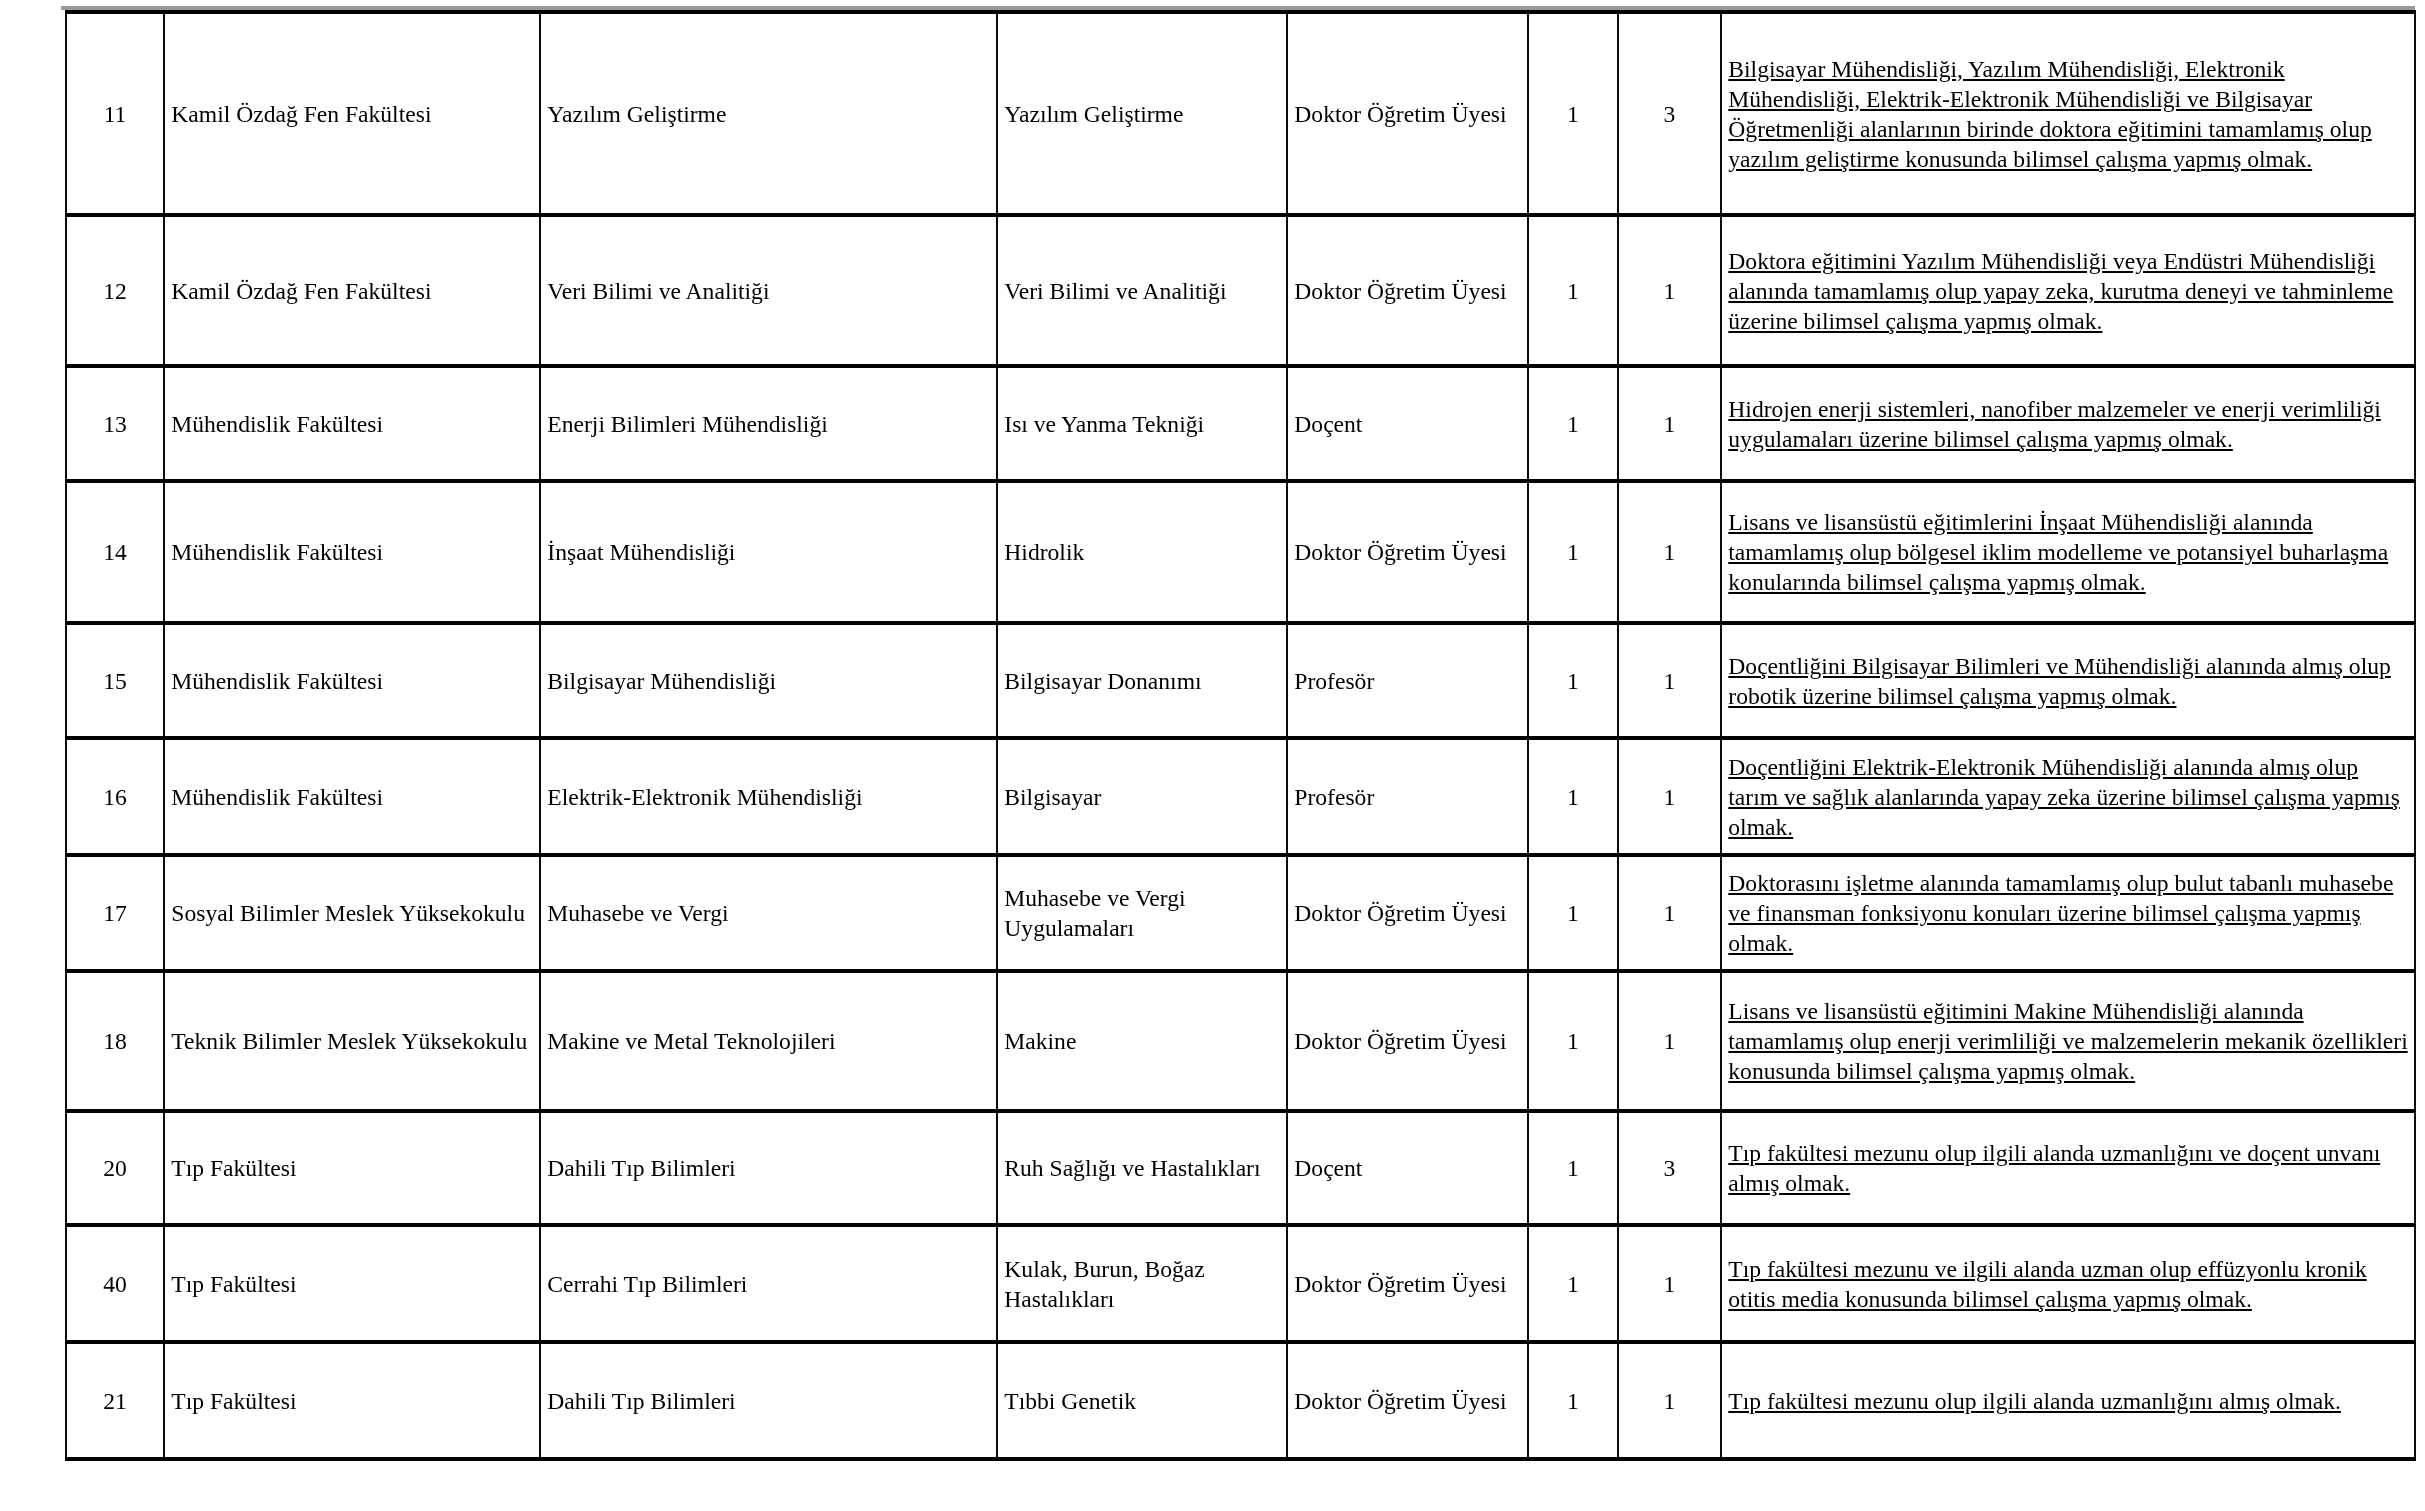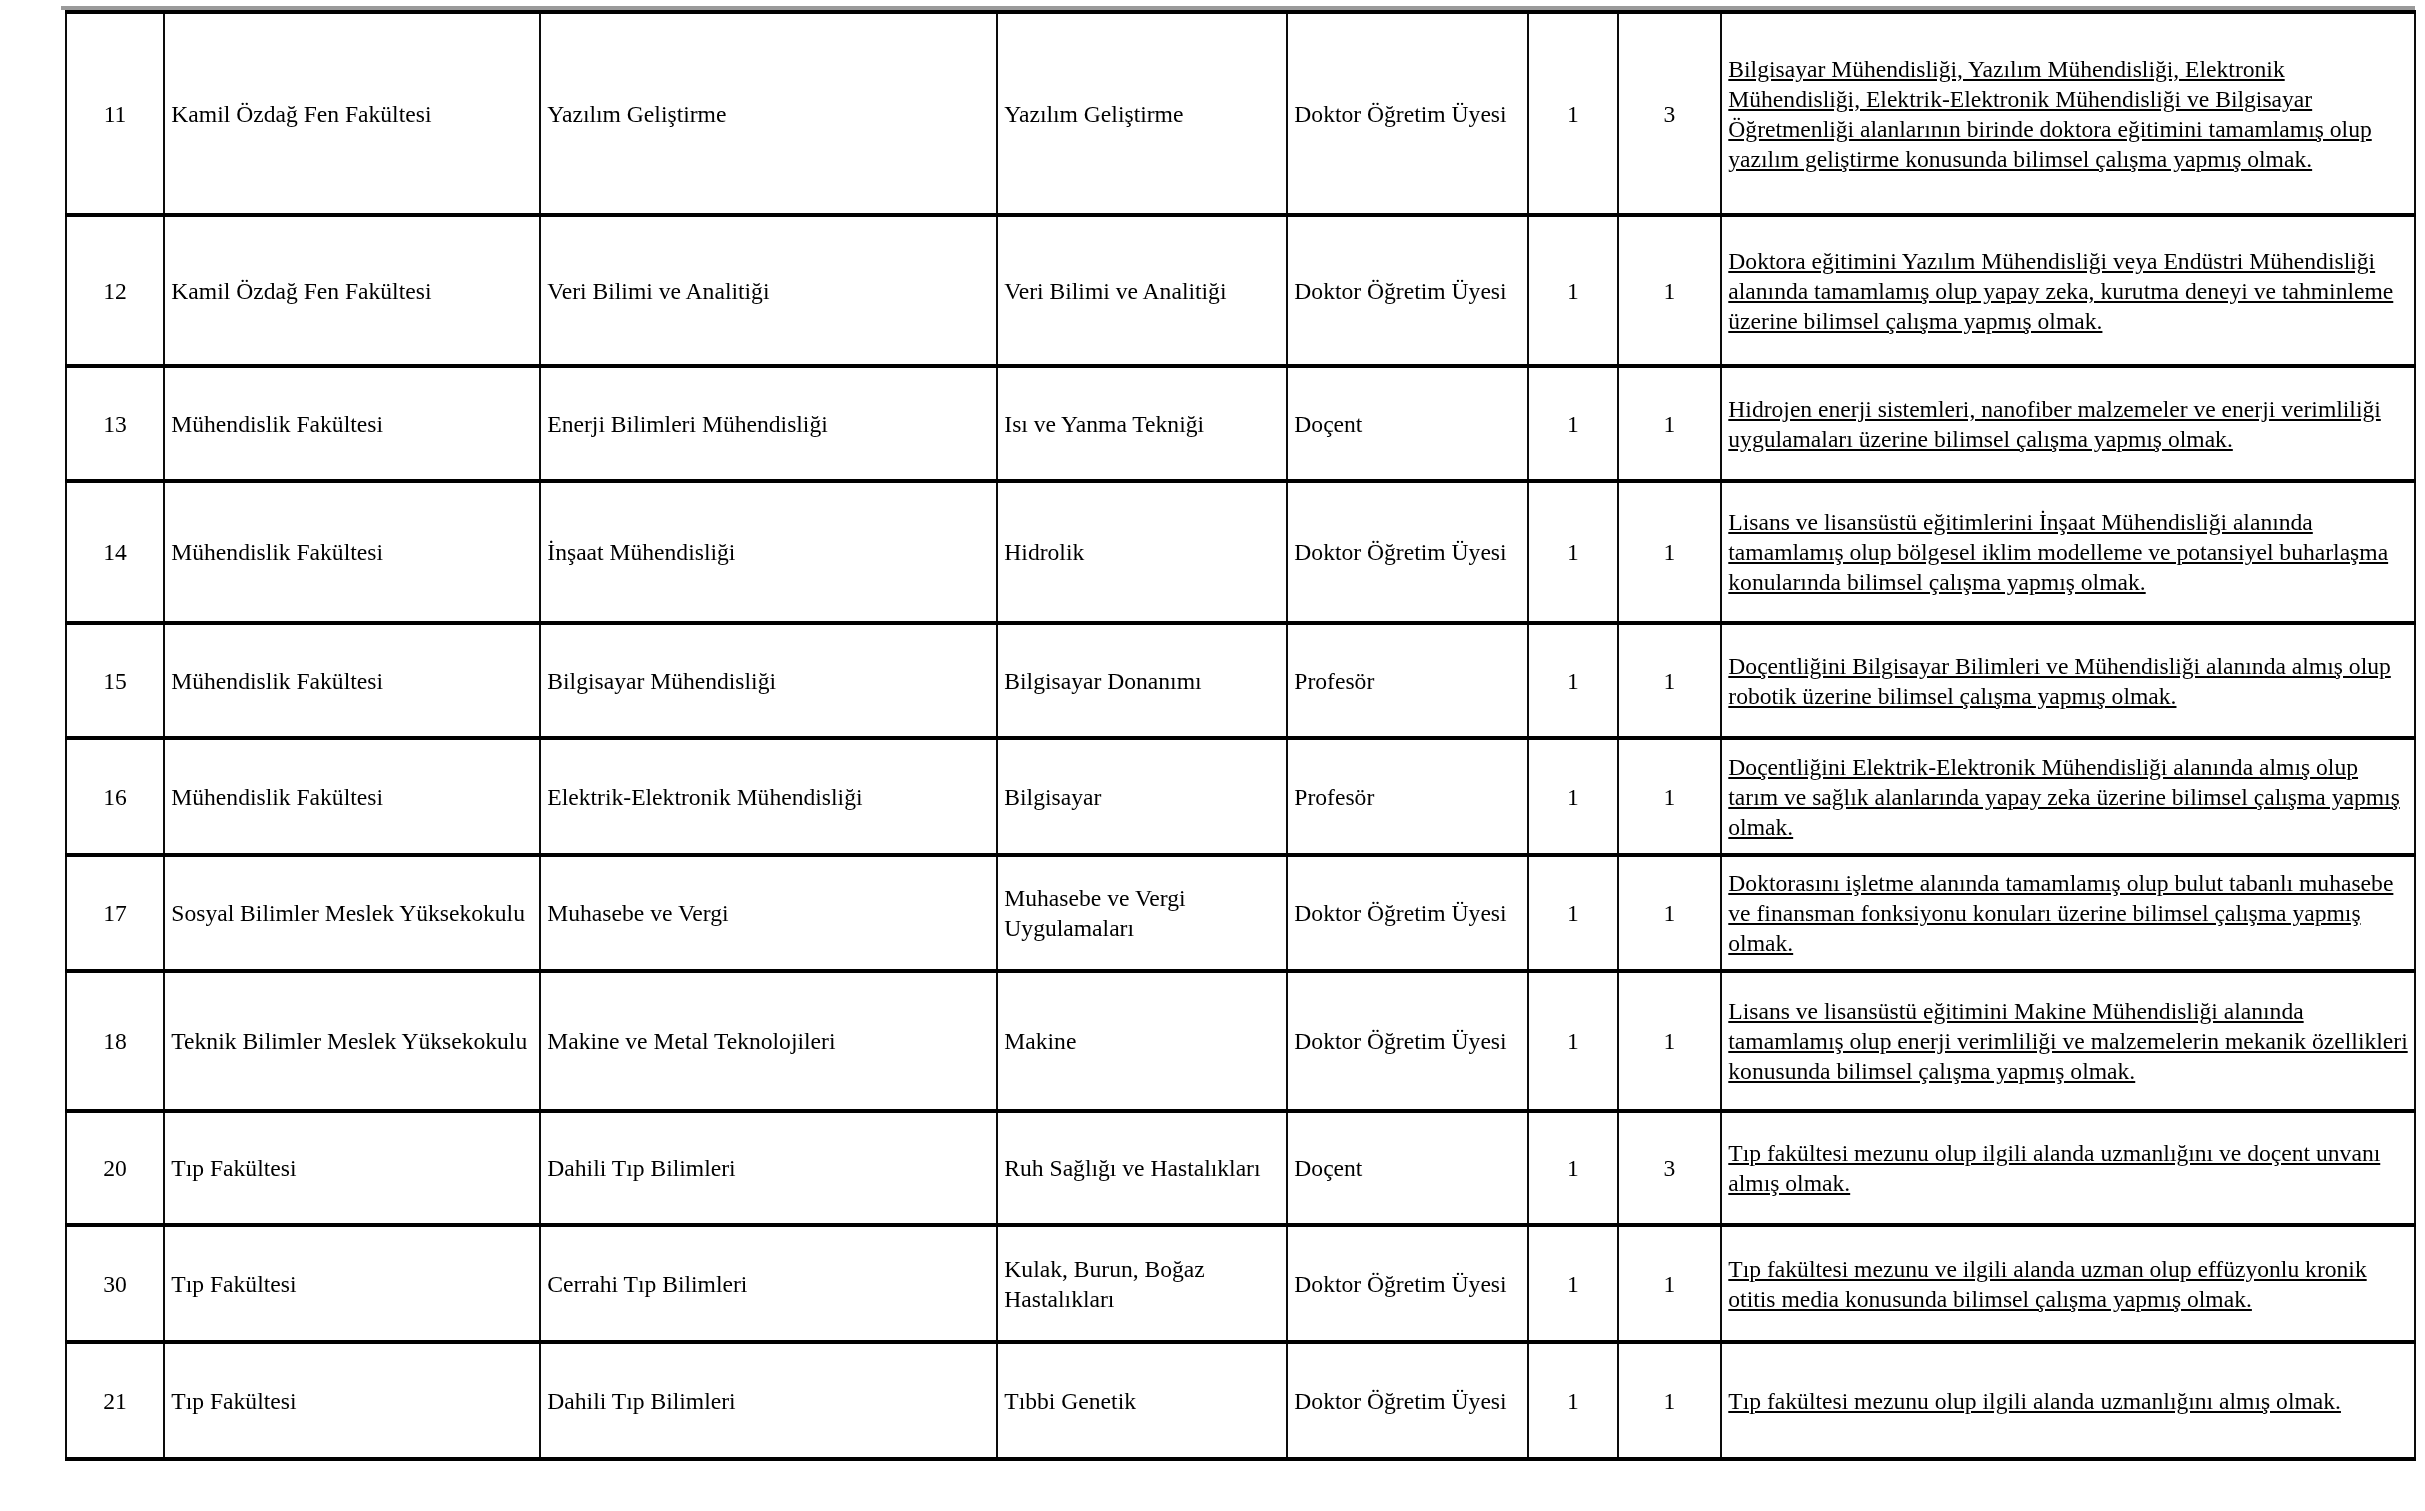--- a/index.html
+++ b/index.html
@@ -180,21 +180,21 @@
     <td class="birim">Tıp Fakültesi</td>
     <td>Dahili Tıp Bilimleri</td>
     <td class="anabilim">Ruh Sağlığı ve Hastalıkları</td>
     <td>Doçent</td>
     <td class="center">1</td>
     <td class="center">3</td>
     <td class="aciklama">Tıp fakültesi mezunu olup ilgili alanda uzmanlığını ve doçent unvanı almış olmak.</td>
   </tr>
 
   <tr>
-    <td class="center">30</td>
+    <td class="center">40</td>
     <td class="birim">Tıp Fakültesi</td>
     <td>Cerrahi Tıp Bilimleri</td>
     <td class="anabilim">Kulak, Burun, Boğaz Hastalıkları</td>
     <td>Doktor Öğretim Üyesi</td>
     <td class="center">1</td>
     <td class="center">1</td>
     <td class="aciklama">Tıp fakültesi mezunu ve ilgili alanda uzman olup effüzyonlu kronik otitis media konusunda bilimsel çalışma yapmış olmak.</td>
   </tr>
 
   <tr>

